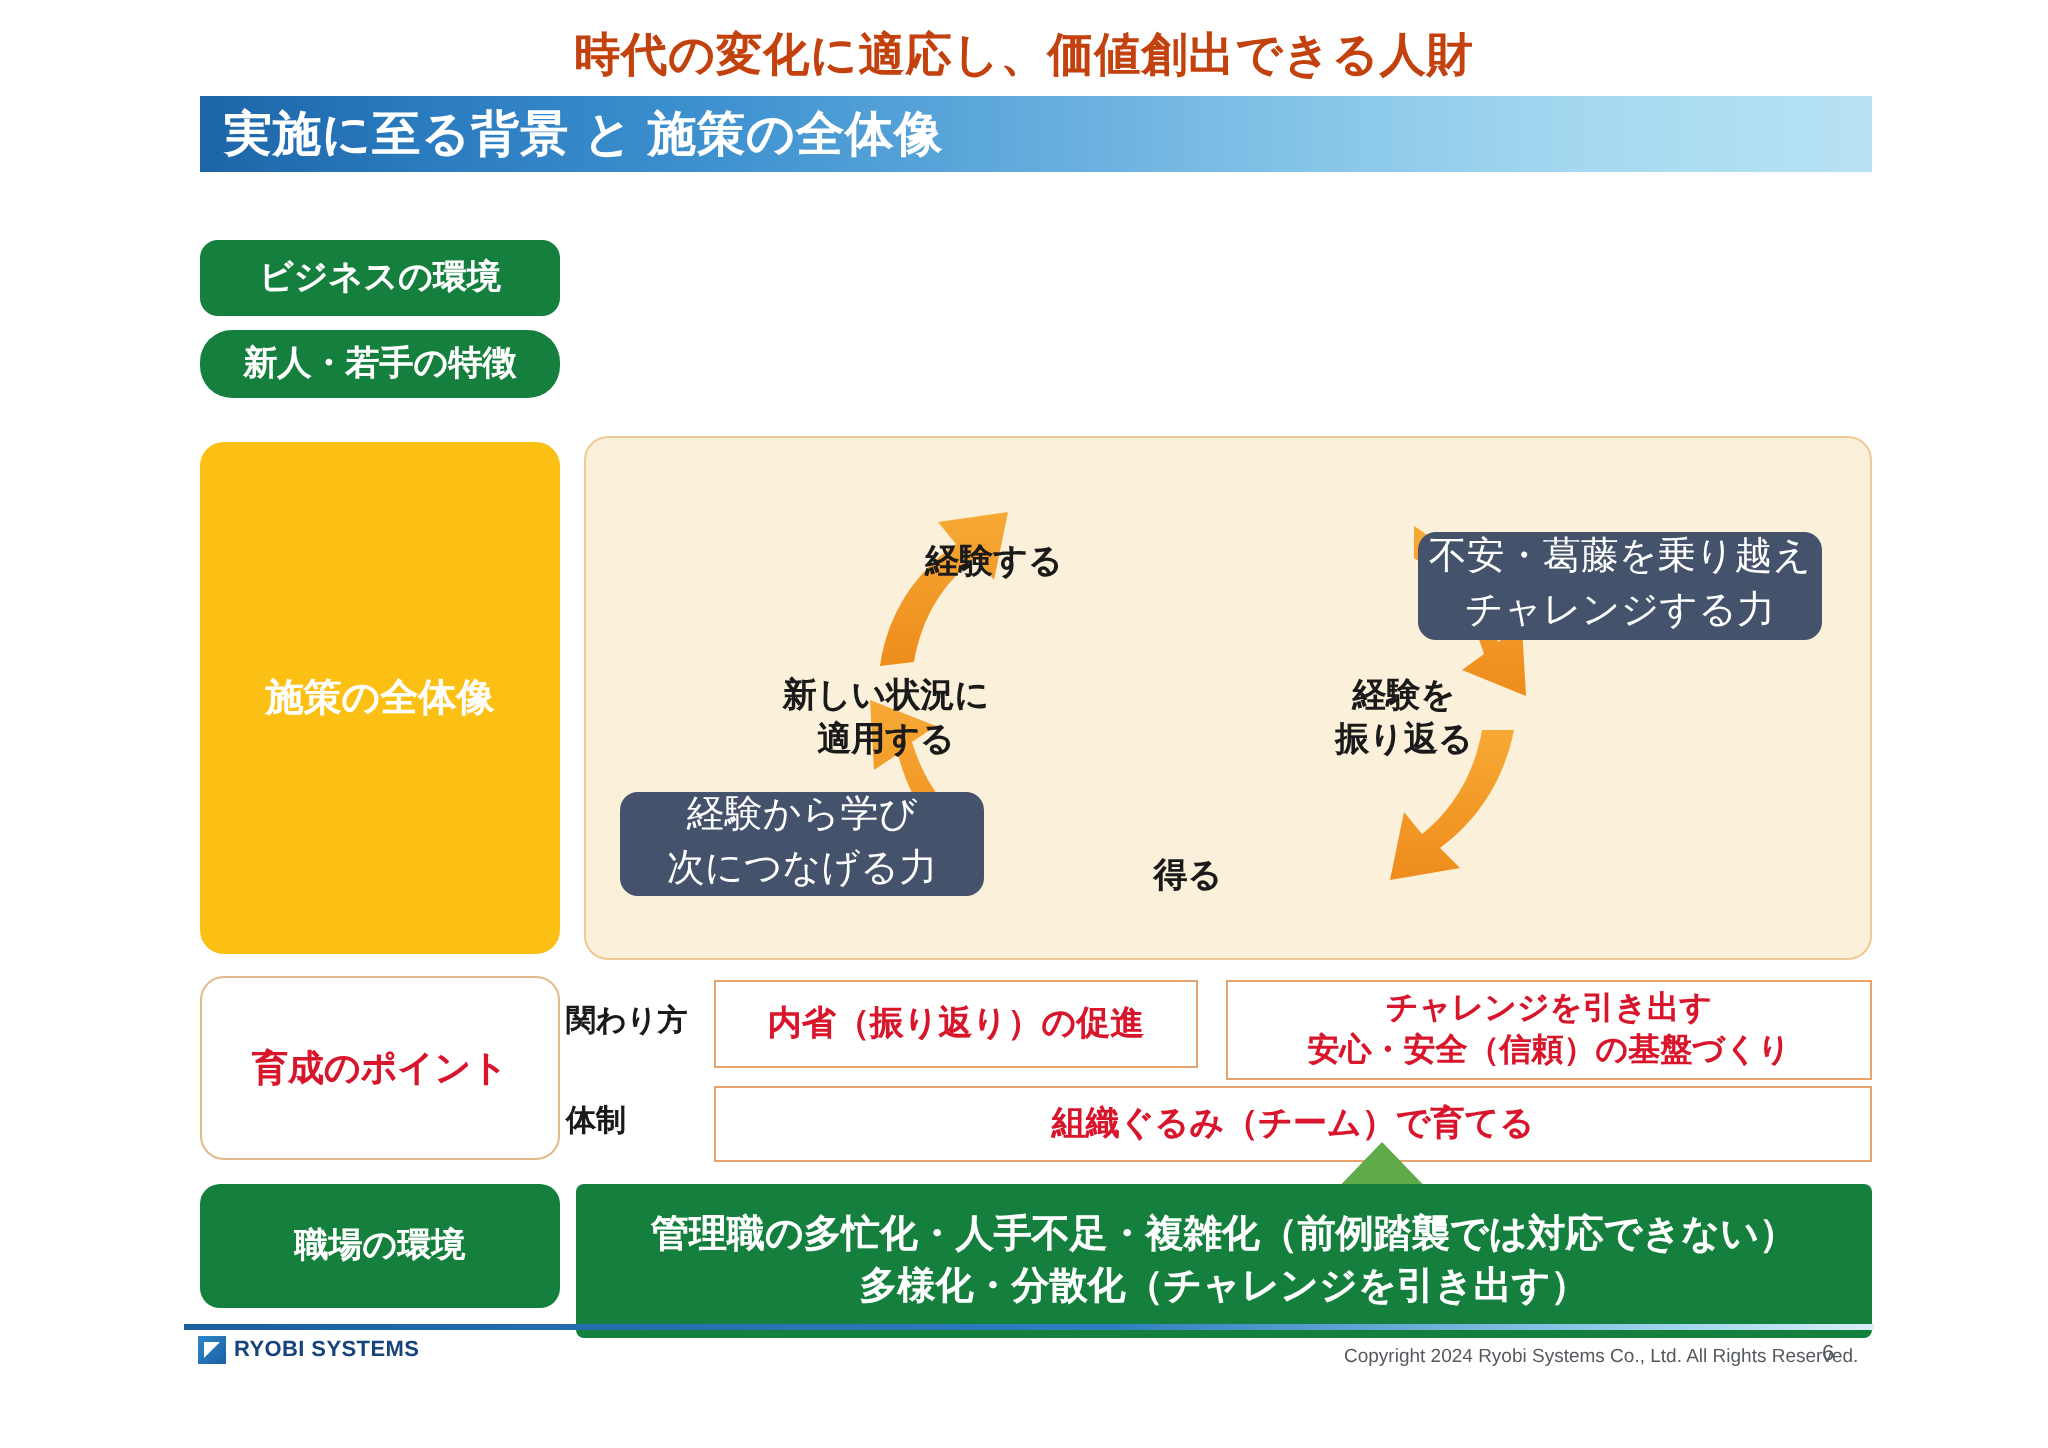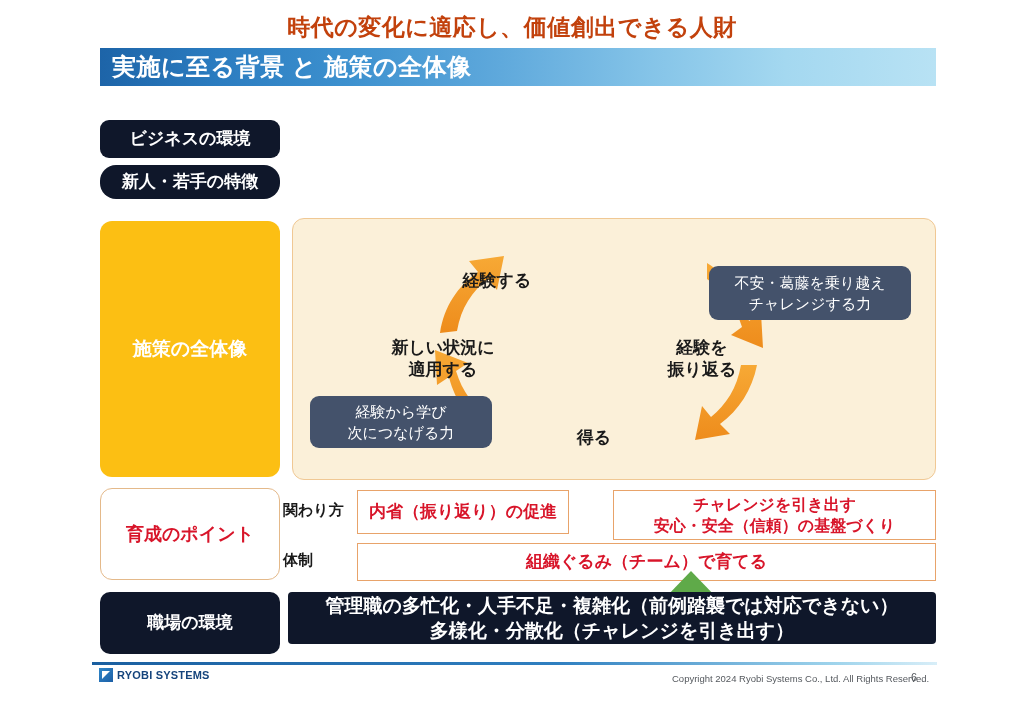--- a/index.html
+++ b/index.html
@@ -46,21 +46,21 @@
     font-size: 24px;
     font-weight: bold;
     letter-spacing: 0.5px;
     padding-left: 12px;
     white-space: nowrap;
   }
 
   
   .green-box {
     position: absolute;
-    background: #0f172a;
+    background: #15803d;
     border-radius: 9px;
     color: #ffffff;
     display: flex;
     align-items: center;
     justify-content: center;
     text-align: center;
     font-weight: bold;
     line-height: 1.32;
     box-sizing: border-box;
   }
@@ -82,21 +82,21 @@
     left: 288px; top: 165px; width: 648px; height: 34px;
     font-size: 16px;
   }
 
   .lbl-workplace {
     left: 100px; top: 592px; width: 180px; height: 62px;
     font-size: 17px;
     border-radius: 10px;
   }
   .row-workplace {
-    left: 288px; top: 592px; width: 648px; height: 52px;
+    left: 288px; top: 592px; width: 648px; height: 77px;
     font-size: 19px;
     flex-direction: column;
     border-radius: 4px;
   }
   .row-workplace .ln { display: block; }
 
   
   .amber-box {
     position: absolute;
     left: 100px; top: 221px; width: 180px; height: 256px;
@@ -155,21 +155,21 @@
   .slate-box {
     position: absolute;
     background: #44526b;
     border-radius: 9px;
     color: #ffffff;
     display: flex;
     flex-direction: column;
     align-items: center;
     justify-content: center;
     text-align: left;
-    font-size: 15px;
+    font-size: 19px;
     line-height: 1.42;
     box-sizing: border-box;
   }
   .slate-challenge { left: 709px; top: 266px; width: 202px; height: 54px; }
   .slate-learn     { left: 310px; top: 396px; width: 182px; height: 52px; }
   .slate-box .ln { display: block; white-space: nowrap; }
 
   
   .points-label {
     position: absolute;
@@ -202,21 +202,21 @@
     box-sizing: border-box;
     display: flex;
     flex-direction: column;
     align-items: center;
     justify-content: center;
     text-align: center;
     color: #d8152a;
     font-weight: bold;
     line-height: 1.34;
   }
-  .cell-naisei    { left: 357px; top: 490px; width: 212px; height: 44px; font-size: 17px; }
+  .cell-naisei    { left: 357px; top: 490px; width: 242px; height: 44px; font-size: 17px; }
   .cell-challenge { left: 613px; top: 490px; width: 323px; height: 50px; font-size: 16px; }
   .cell-team      { left: 357px; top: 543px; width: 579px; height: 38px; font-size: 17px; }
   .point-cell .ln { display: block; white-space: nowrap; }
 
   .up-triangle {
     position: absolute;
     left: 665px; top: 571px;
     width: 0; height: 0;
     border-left: 26px solid transparent;
     border-right: 26px solid transparent;

